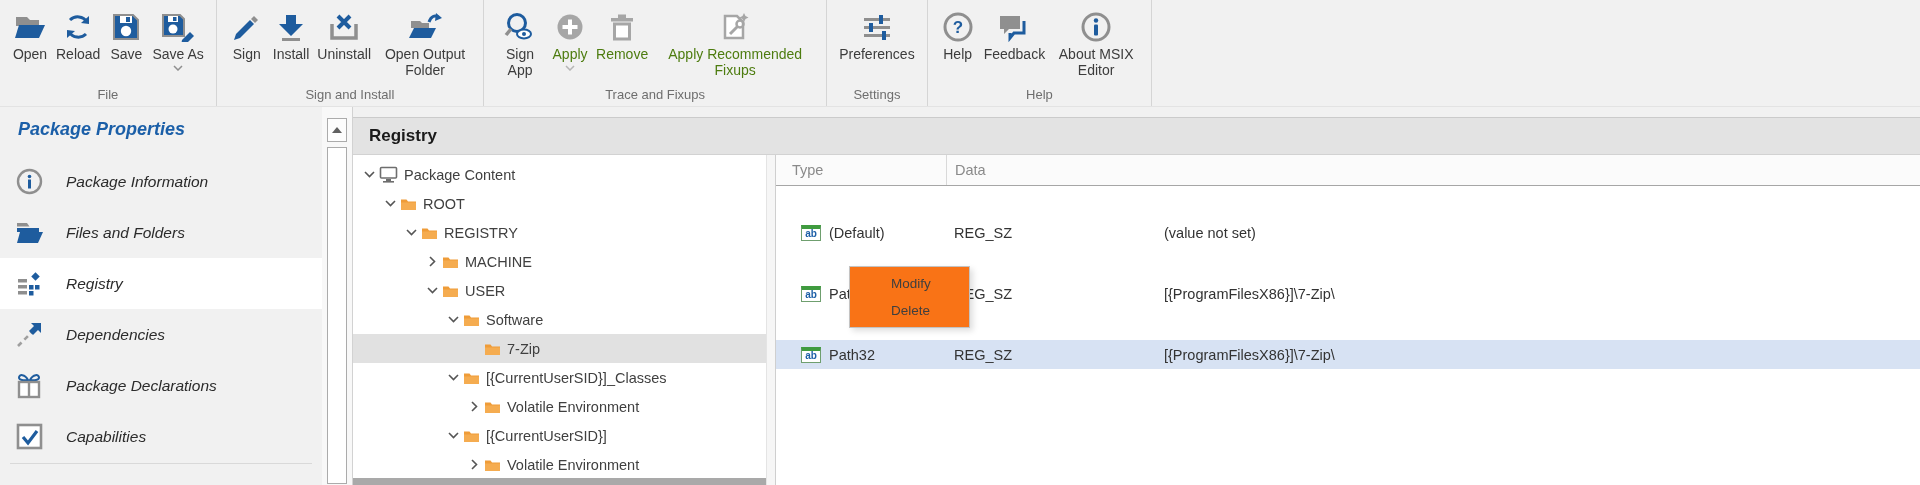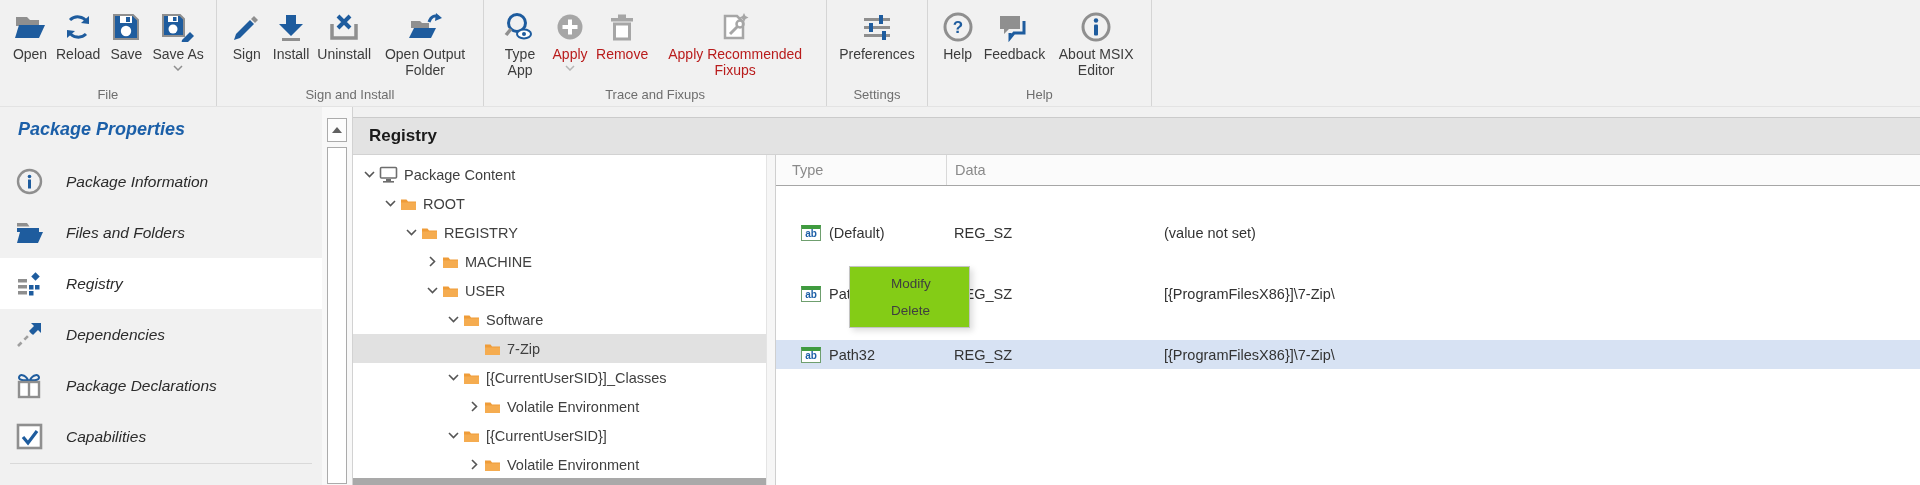--- a/index.html
+++ b/index.html
@@ -8,21 +8,21 @@
 
   
   .ribbon{position:absolute;left:0;top:0;width:1920px;height:107px;display:flex;align-items:stretch;background:#f1f1f1;border-bottom:1px solid #e3e3e3;}
   .rgroup{display:flex;flex-direction:column;border-right:1px solid #d5d5d5;}
   .rbuttons{flex:1;display:flex;align-items:flex-start;justify-content:space-evenly;padding:7px 8px 0 8px;}
   .rbtn{display:flex;flex-direction:column;align-items:center;padding:1px 4px;min-width:44px;cursor:pointer;}
   .ric{height:38px;display:flex;align-items:center;justify-content:center;}
   .rlabel{font-size:14px;color:#3c3c3c;text-align:center;line-height:16px;white-space:nowrap;}
   .rlabel.wrap{white-space:normal;}
   .w86{width:92px}.w46{width:48px}.w152{width:158px}.w84{width:86px}
-  .rbtn.disabled .rlabel{color:#b91c1c;}
+  .rbtn.disabled .rlabel{color:#4d7c0f;}
   .drop{margin-top:2px;height:7px;display:flex;align-items:center;}
   .rgl{height:20px;font-size:13px;color:#6e6e6e;text-align:center;line-height:17px;}
 
   
   .sidebar{position:absolute;left:0;top:107px;width:322px;height:378px;background:#f1f1f1;font-style:italic;}
   .sb-title{color:#1b5fa8;font-weight:bold;font-size:18px;padding:12px 0 0 18px;height:34px;}
   .sb-items{margin-top:15px;}
   .sb-item{width:322px;height:51px;display:flex;align-items:center;cursor:pointer;}
   .sb-item.selected{background:#ffffff;}
   .sic{width:30px;margin-left:14px;display:flex;justify-content:center;align-items:center;}
@@ -55,21 +55,21 @@
   .thead{display:grid;grid-template-columns:170px 210px 1fr;height:31px;background:#fbfbfb;border-bottom:1px solid #a6a6a6;color:#8a8a8a;font-size:14.5px;}
   .hc{height:100%;display:flex;align-items:center;padding-left:16px;cursor:pointer;}
   .hc + .hc{border-left:1px solid #d9d9d9;padding-left:8px;}
   .trrow{display:grid;grid-template-columns:170px 210px 1fr;height:29px;align-items:center;font-size:14.5px;color:#333;cursor:pointer;margin-top:32px;}
   .trrow.selected{background:#d7e2f3;}
   .namecell{display:flex;align-items:center;padding-left:25px;height:100%;}
   .typecell,.datacell{padding-left:8px;white-space:nowrap;}
   .ab{width:20px;height:16px;border:1px solid #6f9f6f;border-top:4px solid #3f9b3f;background:#fff;color:#1d5fa7;font-size:10px;font-weight:bold;display:flex;align-items:center;justify-content:center;margin-right:8px;line-height:1;}
 
   
-  .ctxmenu{position:absolute;left:849px;top:266px;width:121px;background:#84cc16;border:1px solid #c3c3c3;box-shadow:3px 3px 6px rgba(0,0,0,0.13);z-index:50;padding:3px 0;}
+  .ctxmenu{position:absolute;left:849px;top:266px;width:121px;background:#f97316;border:1px solid #c3c3c3;box-shadow:3px 3px 6px rgba(0,0,0,0.13);z-index:50;padding:3px 0;}
   .ctxitem{height:27px;line-height:27px;padding-left:41px;font-size:13.5px;color:#3f3f3f;cursor:pointer;}
 </style>
 </head>
 <body>
 
 <div id="app">
 
   <div class="ribbon">
 
     <div class="rgroup">
@@ -174,21 +174,21 @@
       <div class="rbuttons">
         <div class="rbtn">
           <div class="ric">
             <svg width="34" height="30" viewBox="0 0 34 30">
                 <circle cx="14" cy="11" r="8.5" stroke="#1e5c9e" stroke-width="3" fill="none"></circle>
                 <path d="M8 17 L3 23" stroke="#8f8f8f" stroke-width="3.5"></path>
                 <ellipse cx="21" cy="22" rx="7" ry="4.5" fill="#fff" stroke="#1e5c9e" stroke-width="2"></ellipse>
                 <circle cx="21" cy="22" r="2" fill="#1e5c9e"></circle>
               </svg>
           </div>
-          <div class="rlabel wrap w46">Type App</div>
+          <div class="rlabel wrap w46">Sign App</div>
         </div>
         <div class="rbtn disabled">
           <div class="ric">
             <svg width="30" height="30" viewBox="0 0 30 30">
                 <circle cx="15" cy="15" r="12.5" fill="#a6a6a6"></circle>
                 <rect x="13" y="7.5" width="4" height="15" fill="#fff"></rect>
                 <rect x="7.5" y="13" width="15" height="4" fill="#fff"></rect>
               </svg>
           </div>
           <div class="rlabel">Apply</div>

